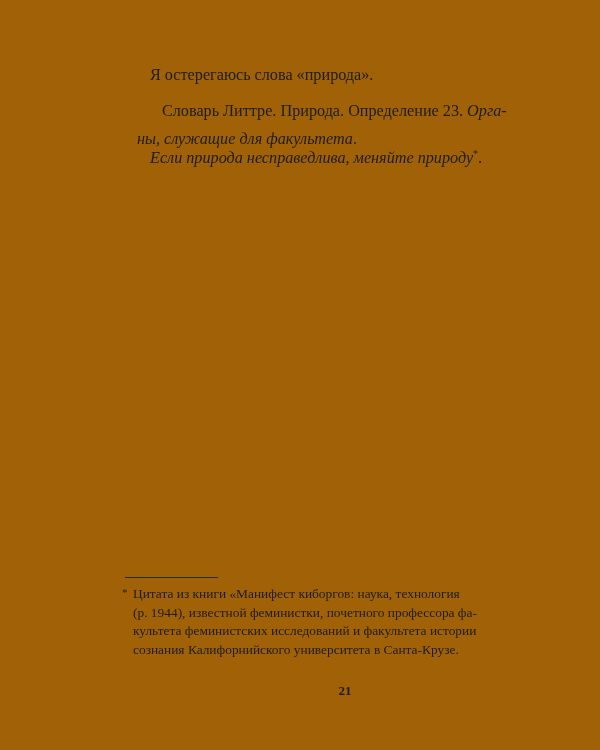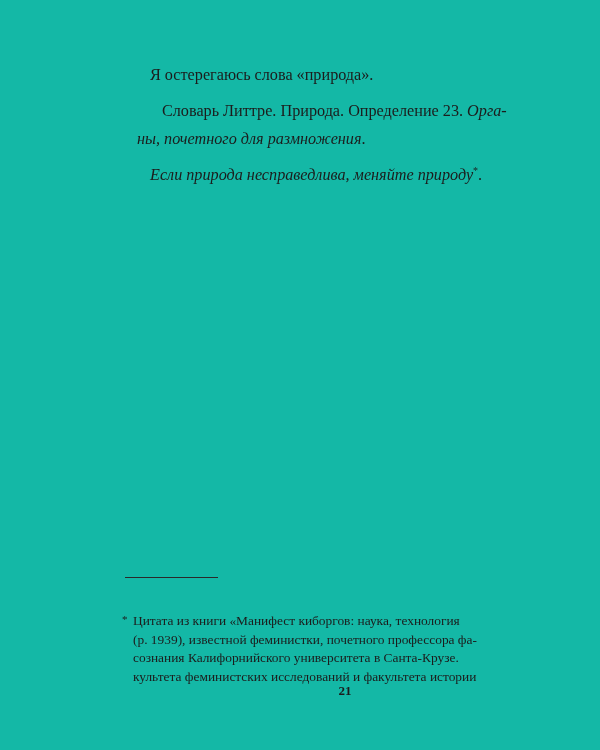--- a/index.html
+++ b/index.html
@@ -12,38 +12,38 @@
     height: 750px;
     position: relative;
     overflow: hidden;
     font-family: "DejaVu Serif", "Liberation Serif", serif;
     color: #1a1a1a;
   }
   .page {
     position: absolute;
     left: 0; top: 0;
     width: 600px; height: 750px;
-    background: #14b8a6;
+    background: #a16207;
   }
   .body-text {
     position: absolute;
     left: 125px;
     width: 350px;
     font-family: "Liberation Serif", "DejaVu Serif", serif;
     font-size: 16.2px;
     line-height: 28px;
     color: #1c1c1c;
   }
   .para {
     margin: 0;
     text-indent: 25px;
   }
   .p1 { position: absolute; top: 61px; left: 0; width: 350px; }
   .p2 { position: absolute; top: 97px; left: 12px; width: 350px; }
-  .p3 { position: absolute; top: 157px; left: 0; width: 350px; }
+  .p3 { position: absolute; top: 140px; left: 0; width: 350px; }
   .line { display: block; white-space: nowrap; }
   .indent { padding-left: 25px; }
   em { font-style: italic; }
 
   .footnote-rule {
     position: absolute;
     left: 125px;
     top: 577px;
     width: 93px;
     height: 1px;
@@ -51,21 +51,20 @@
   }
   .footnote {
     position: absolute;
     left: 122px;
     top: 583px;
     width: 360px;
     font-family: "Liberation Serif", "DejaVu Serif", serif;
     font-size: 13.4px;
     line-height: 18.6px;
     color: #1c1c1c;
-    margin-top: 27px;
   }
   .fn-line { display: block; white-space: nowrap; padding-left: 11px; }
   .fn-first { padding-left: 0; }
   .fn-mark { display: inline-block; width: 11px; font-size: 11px; vertical-align: 2px; }
 
   .page-number {
     position: absolute;
     top: 683px;
     left: 0;
     width: 600px;
@@ -82,32 +81,32 @@
 
 <div class="page">
 
   <div class="body-text">
     <p class="para p1">
       <span>Я остерегаюсь слова «природа».</span>
     </p>
 
     <div class="p2">
       <span class="line indent"><span>Словарь Литтре. Природа. Определение 23. </span><em>Орга-</em></span>
-      <span class="line"><em>ны, почетного для размножения</em><span>.</span></span>
+      <span class="line"><em>ны, служащие для факультета</em><span>.</span></span>
     </div>
 
     <div class="p3">
       <span class="line indent"><em>Если природа несправедлива, меняйте природу</em><sup style="font-size:10px;">*</sup><span>.</span></span>
     </div>
   </div>
 
   <div class="footnote-rule"></div>
 
   <div class="footnote">
     <span class="fn-line fn-first"><span class="fn-mark">*</span><span>Цитата из книги «Манифест киборгов: наука, технология</span></span>
-    <span class="fn-line">(р. 1939), известной феминистки, почетного профессора фа-</span>
+    <span class="fn-line">(р. 1944), известной феминистки, почетного профессора фа-</span>
+    <span class="fn-line">культета феминистских исследований и факультета истории</span>
     <span class="fn-line">сознания Калифорнийского университета в Санта-Крузе.</span>
-    <span class="fn-line">культета феминистских исследований и факультета истории</span>
   </div>
 
   <div class="page-number">21</div>
 
 </div>
 
 </body></html>

